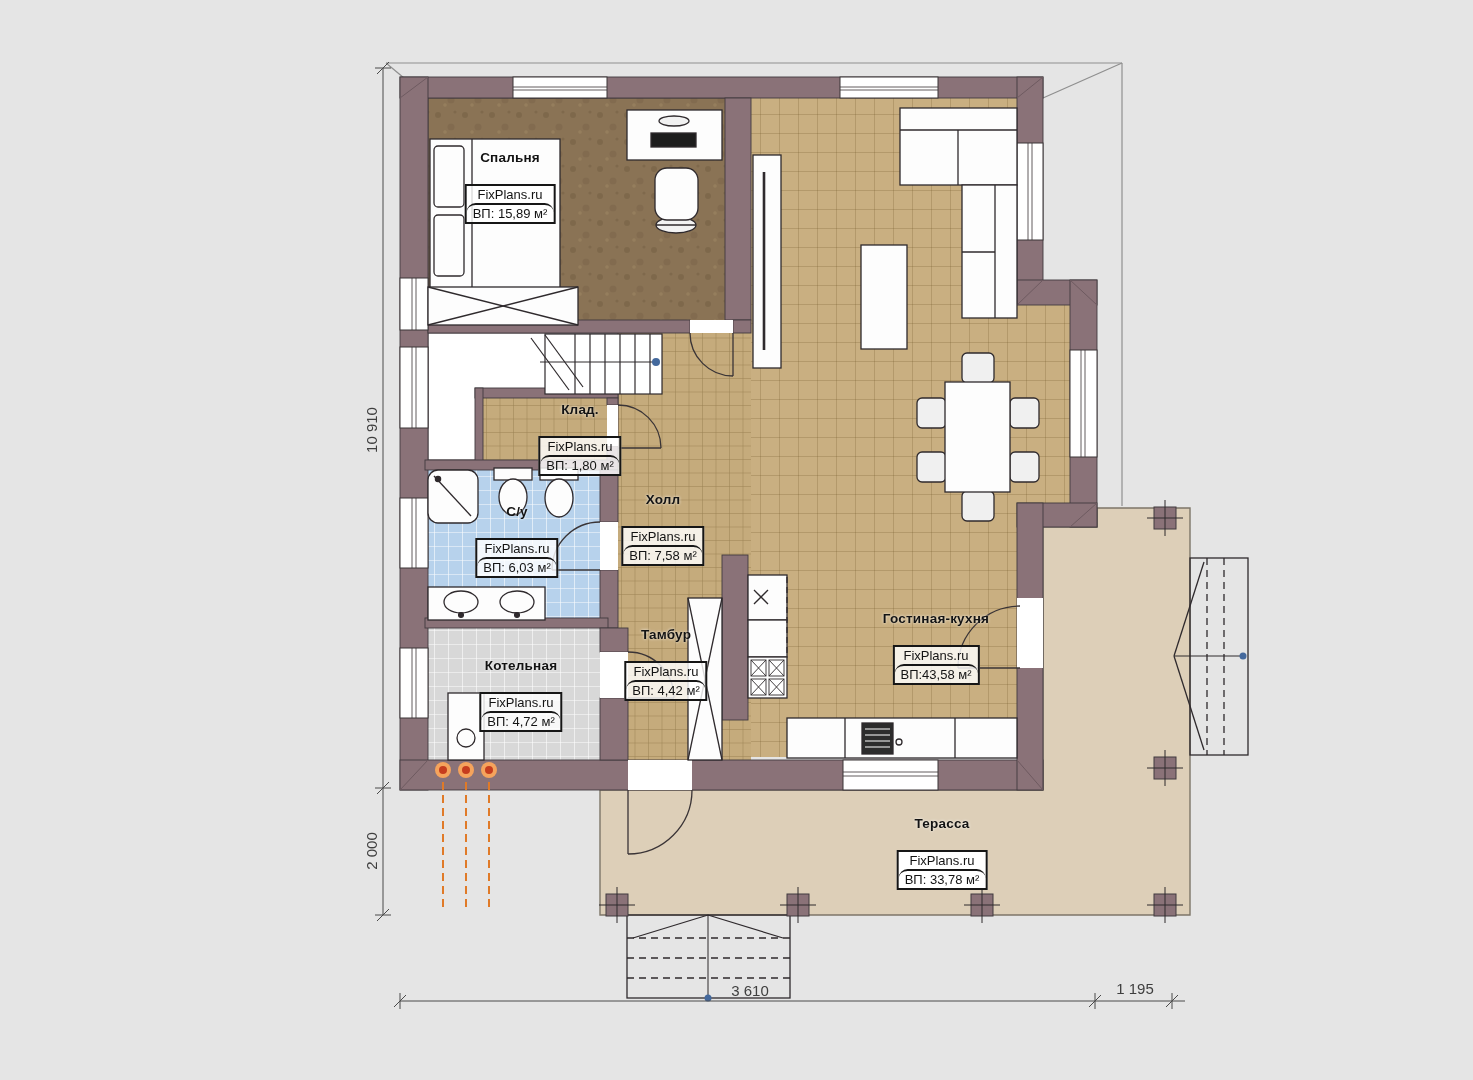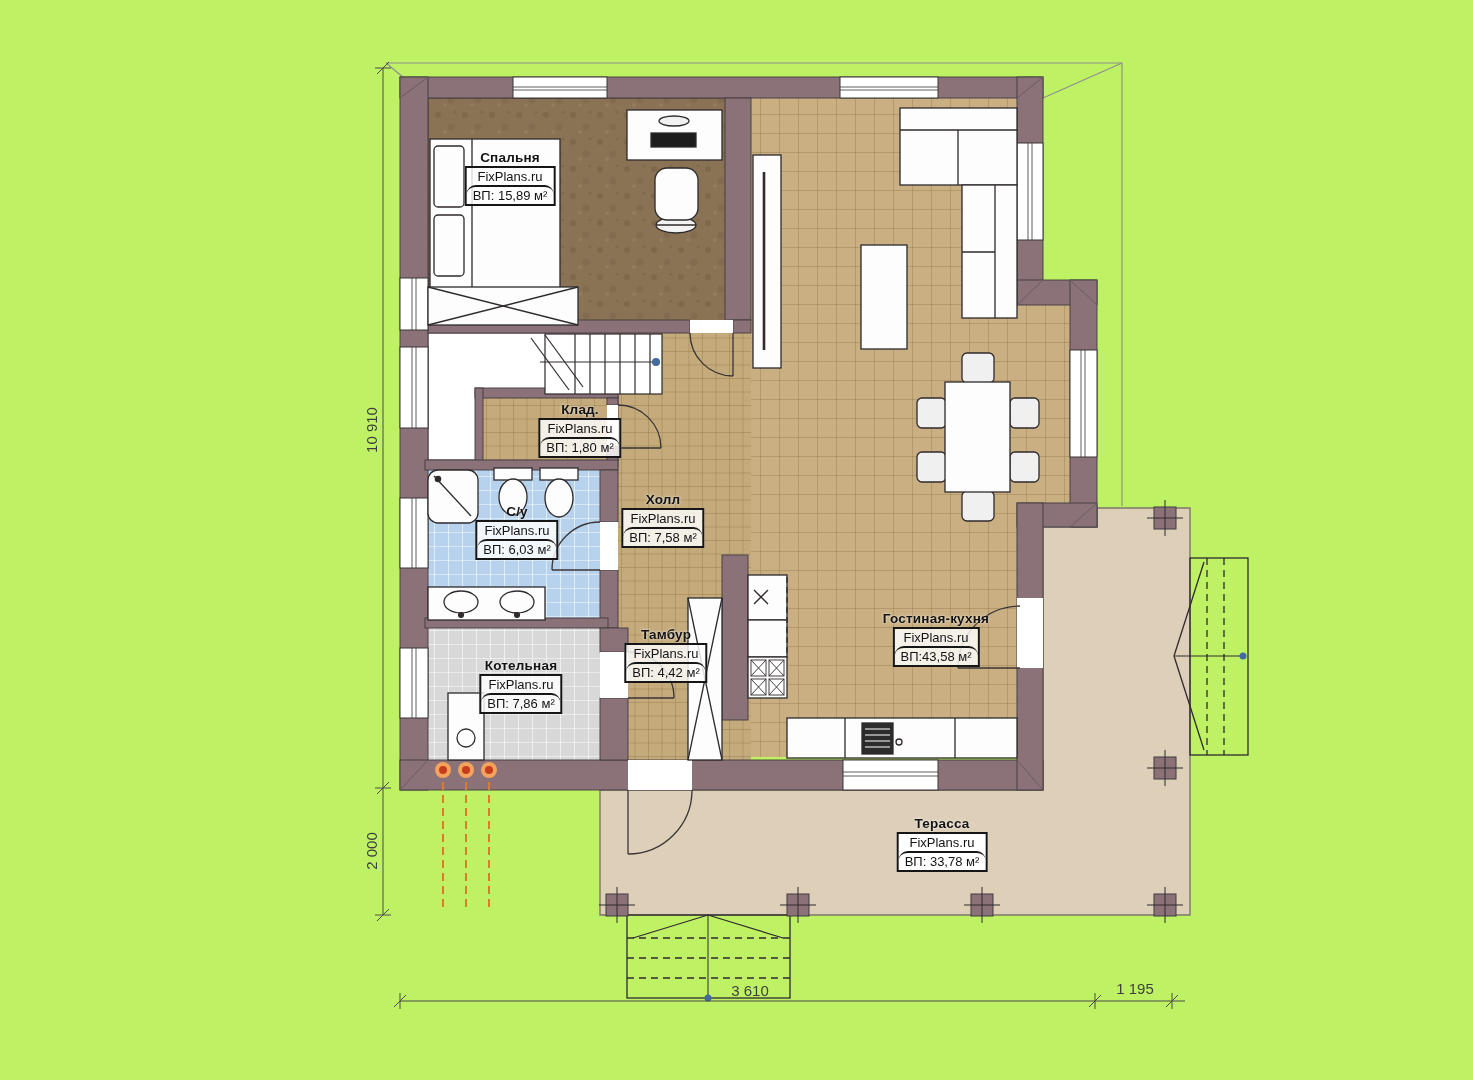--- a/index.html
+++ b/index.html
@@ -1,22 +1,22 @@
 <!DOCTYPE html>
 <html><head>
 <meta charset="utf-8">
 <style>
   html,body{margin:0;padding:0;background:#ffffff;}
-  #stage{position:relative;width:1473px;height:1080px;background:#bef264;overflow:hidden;
+  #stage{position:relative;width:1473px;height:1080px;background:#e5e5e5;overflow:hidden;
          font-family:"Liberation Sans",sans-serif;}
   #plan-svg{position:absolute;left:0;top:0;}
   .rlabel{position:absolute;transform:translateX(-50%);text-align:center;color:#131313;z-index:5;}
   .rlabel .rname{font-size:13.5px;font-weight:bold;letter-spacing:.2px;white-space:nowrap;
                  text-shadow:0 0 3px rgba(255,255,255,.9);}
-  .rlabel .box{margin-top:1px;display:inline-block;border:2px solid #161616;background:rgba(255,255,255,.82);}
+  .rlabel .box{margin-top:19px;display:inline-block;border:2px solid #161616;background:rgba(255,255,255,.82);}
   .rlabel .row{padding:1px 6px;font-size:13px;white-space:nowrap;}
   .rlabel .row + .row{border-top:2px solid #161616;border-radius:9px;}
   .dim{position:absolute;color:#3f3f3f;font-size:15px;white-space:nowrap;z-index:4;}
   .dim.vert{transform:translate(-50%,-50%) rotate(-90deg);}
   .dim.horiz{transform:translate(-50%,-100%);}
 </style>
 </head>
 <body>
 
 <div id="stage">
@@ -400,21 +400,21 @@
 
 <div class="rlabel" style="left:663px;top:492px;">
   <div class="rname">Холл</div>
   <div class="box"><div class="row">FixPlans.ru</div>
   <div class="row">ВП: 7,58 м²</div></div>
 </div>
 
 <div class="rlabel" style="left:512px;top:658px;padding-left:18px;">
   <div class="rname">Котельная</div>
   <div class="box"><div class="row">FixPlans.ru</div>
-  <div class="row">ВП: 7,86 м²</div></div>
+  <div class="row">ВП: 4,72 м²</div></div>
 </div>
 
 <div class="rlabel" style="left:666px;top:627px;">
   <div class="rname">Тамбур</div>
   <div class="box"><div class="row">FixPlans.ru</div>
   <div class="row">ВП: 4,42 м²</div></div>
 </div>
 
 <div class="rlabel" style="left:936px;top:611px;">
   <div class="rname">Гостиная-кухня</div>

